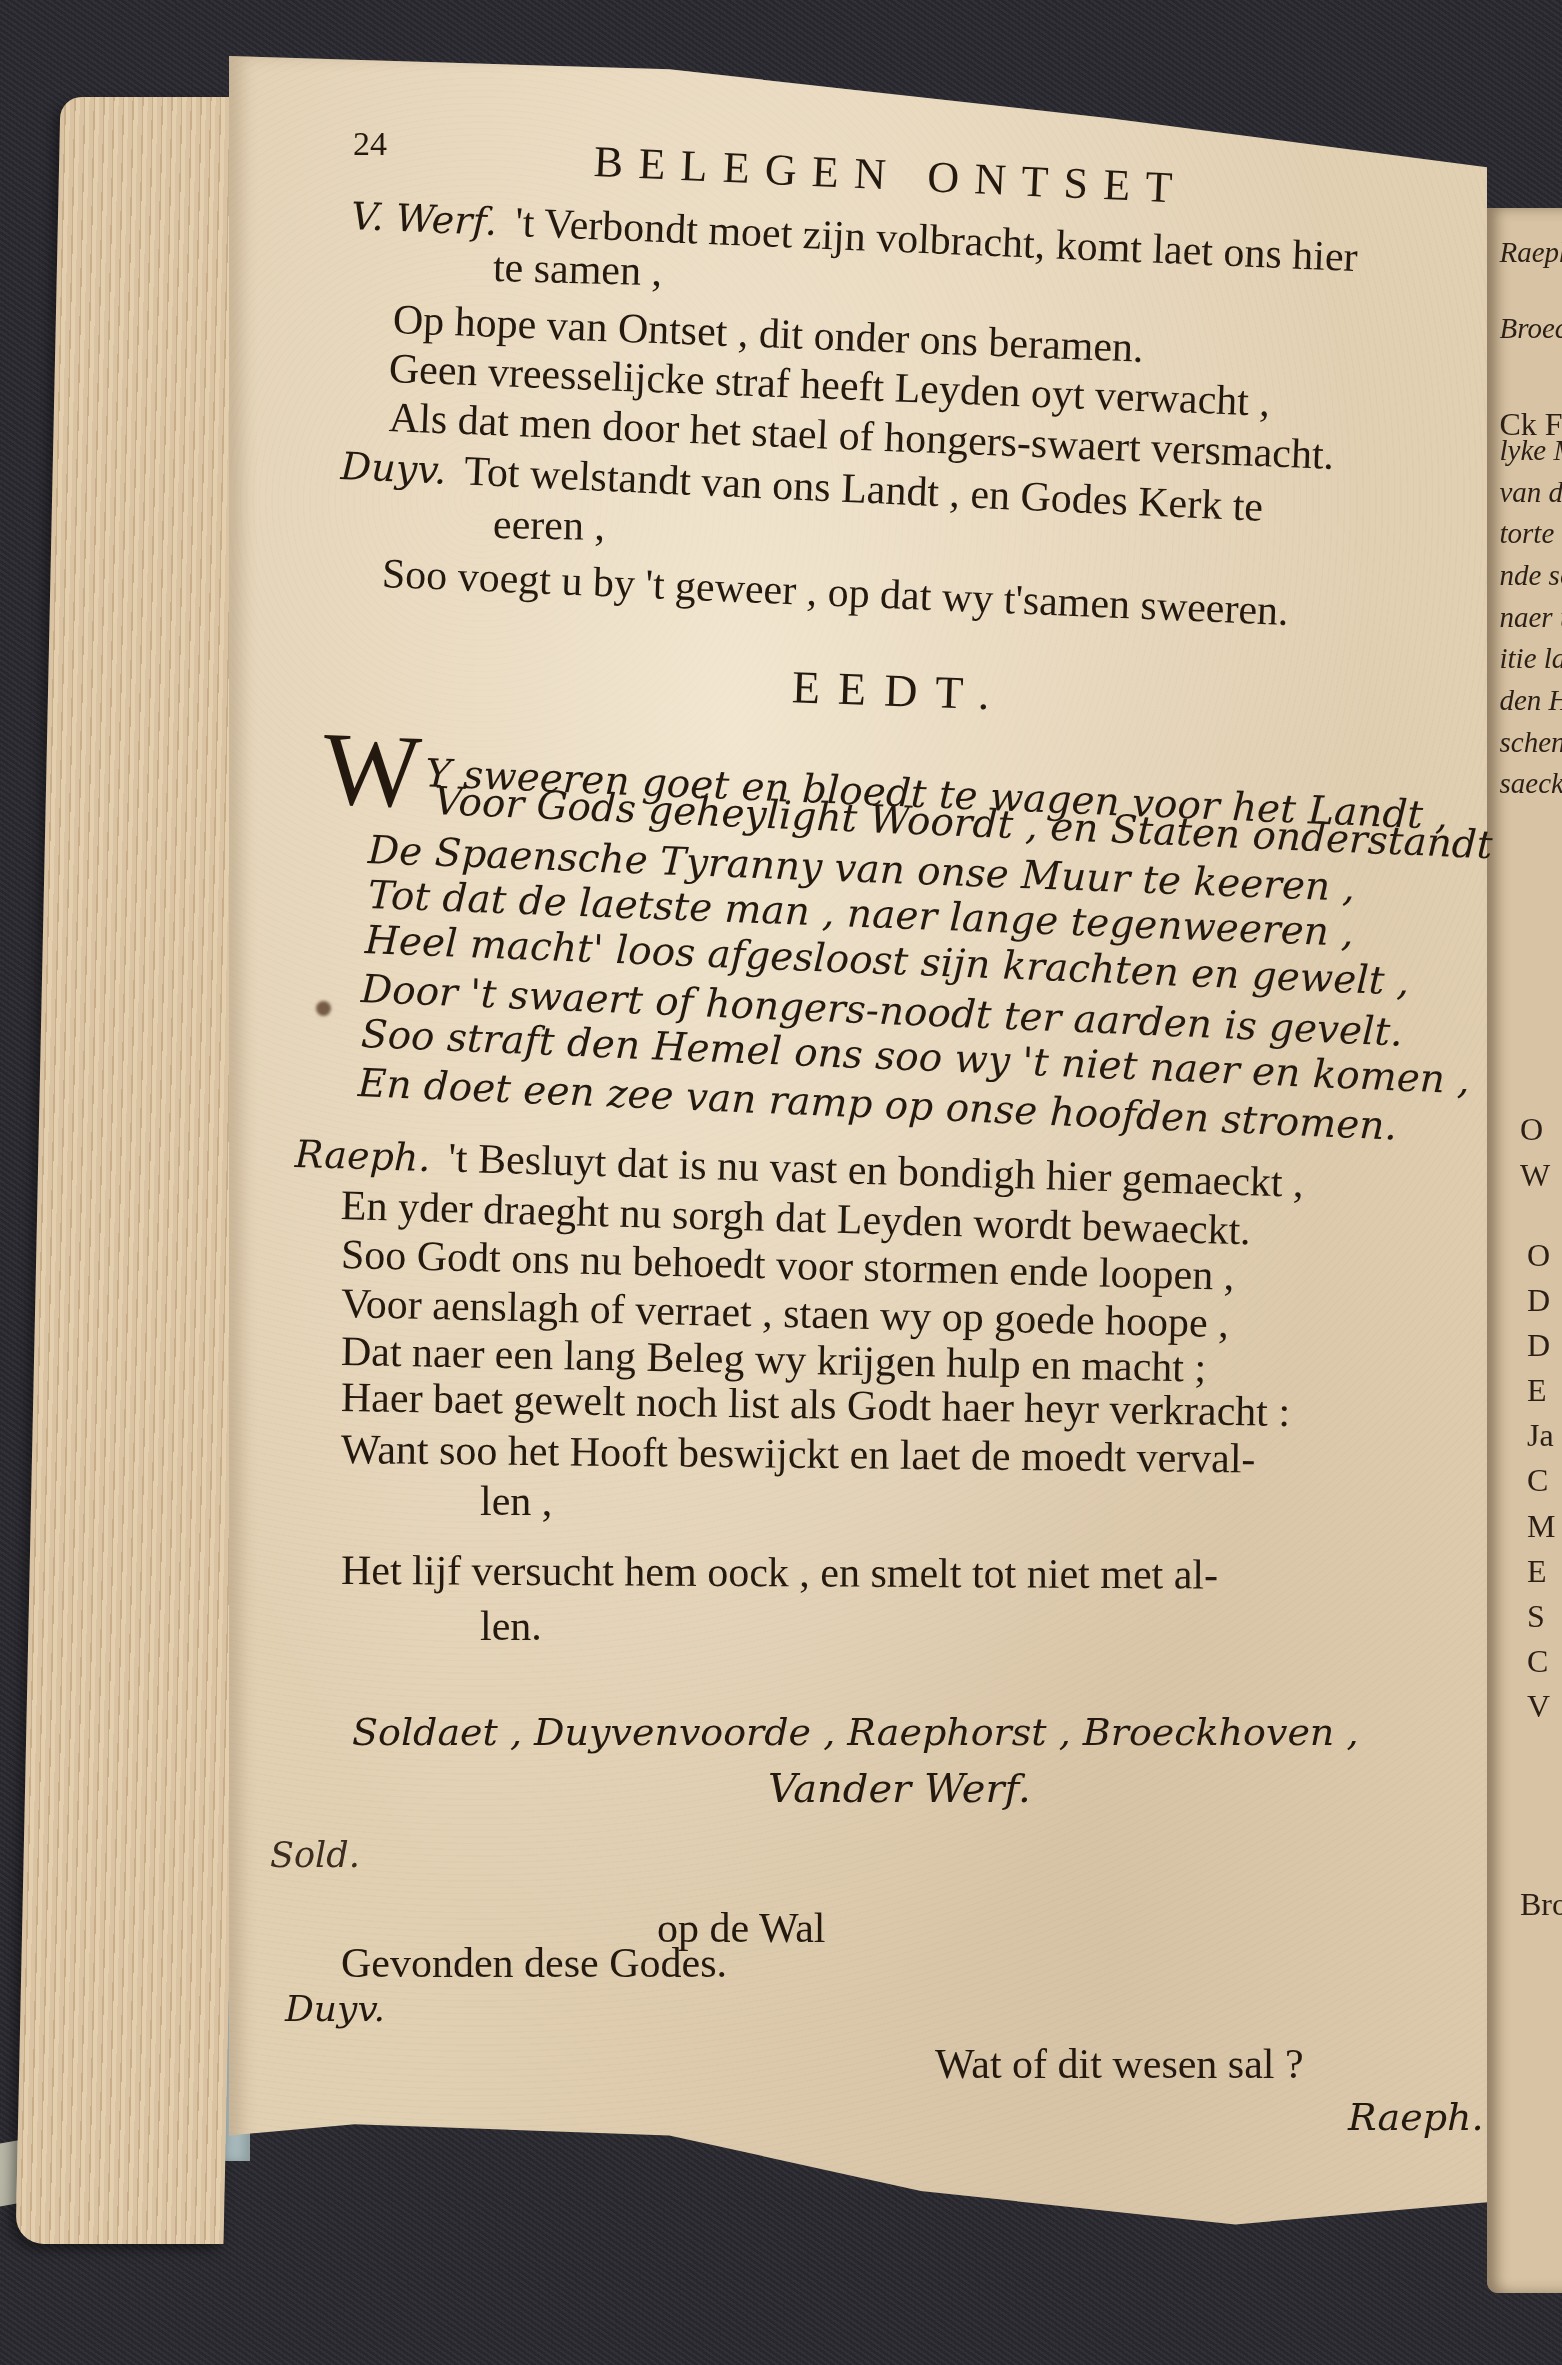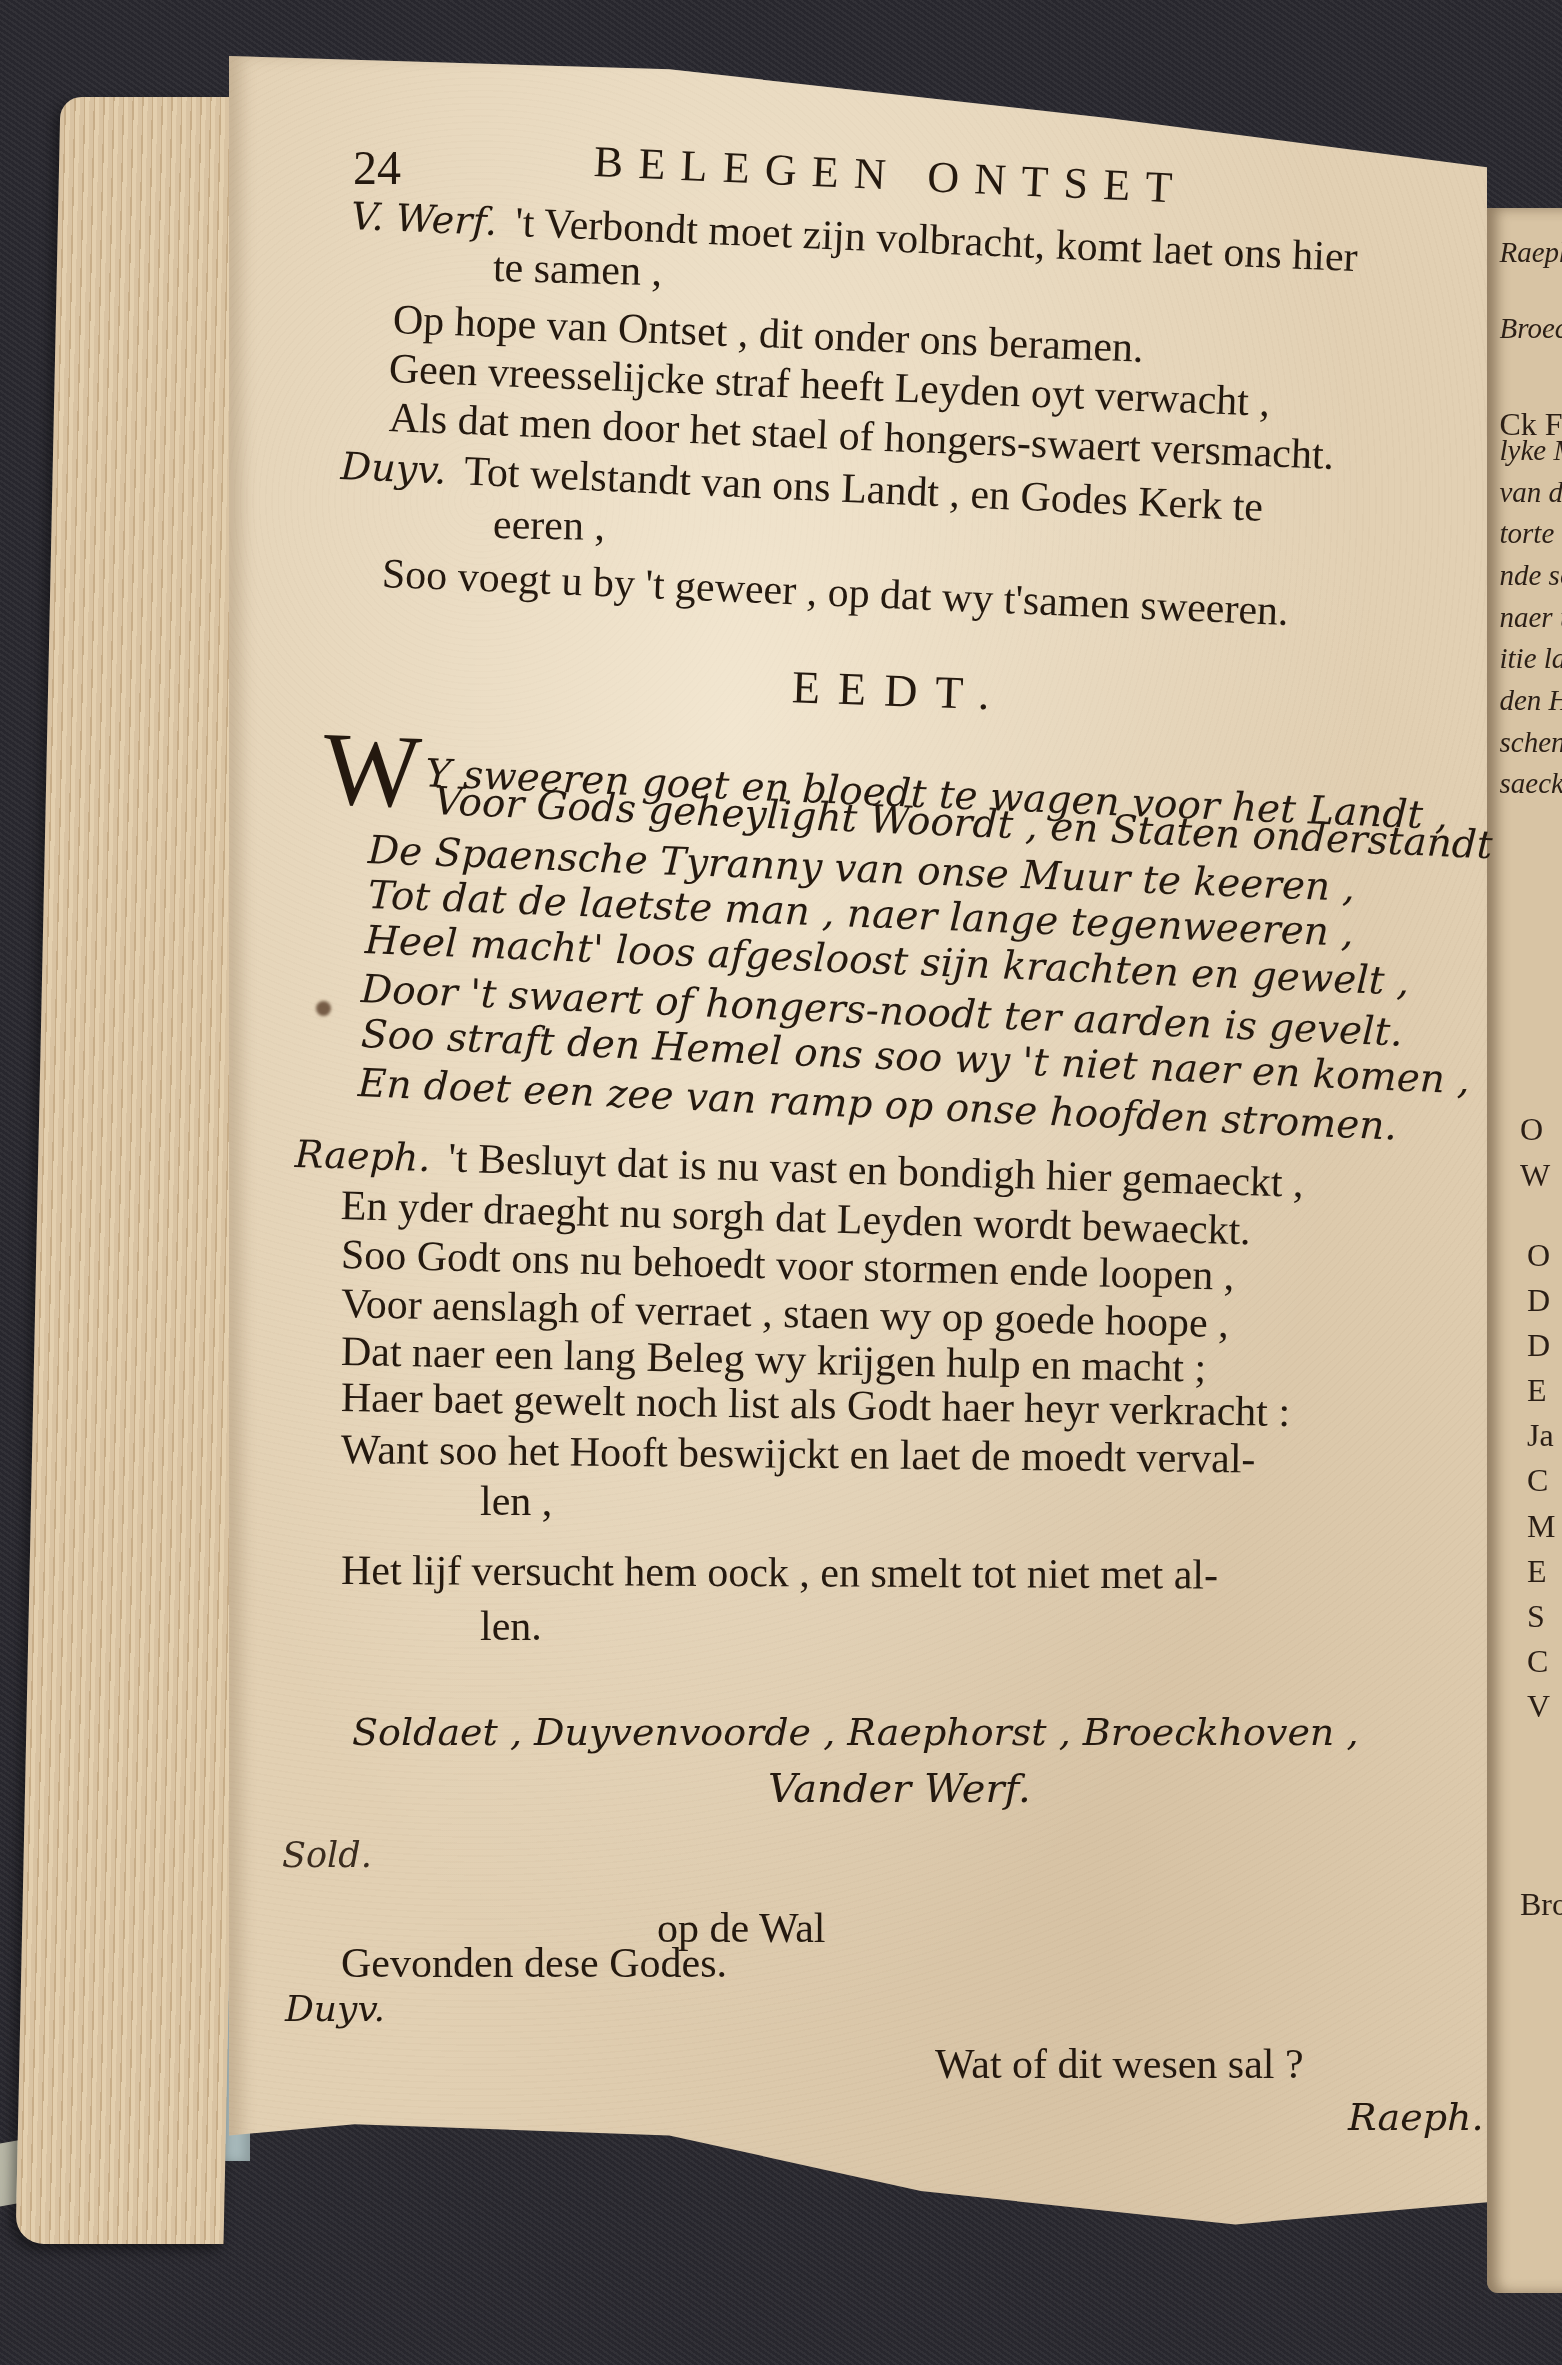--- a/index.html
+++ b/index.html
@@ -49,21 +49,21 @@
 
   .text-block {
     position: absolute; left: 0; top: 0; width: 1563px; height: 2366px;
     color: #24190f;
   }
   .line { position: absolute; white-space: nowrap; transform-origin: left center; }
   .roman { font-family: "Liberation Serif", "DejaVu Serif", serif; font-size: 42px; }
   .ital  { font-family: "DejaVu Serif", "Liberation Serif", serif; font-style: italic; font-size: 39px; }
   .speaker { font-style: italic; font-family: "DejaVu Serif", serif; font-size: 38px; margin-right: 18px; }
   .running-head { position: absolute; left: 351px; top: 136px; font-size: 44px; letter-spacing: 15.3px; transform: rotate(2.6deg); transform-origin: left center; }
-  .page-number { position: absolute; left: 353px; top: 140px; font-size: 48px; }
+  .page-number { position: absolute; left: 353px; top: 125px; font-size: 34px; }
   .eedt { position: absolute; left: 792px; top: 664px; font-size: 46px; letter-spacing: 18px; transform: rotate(2deg); }
   .dropcap { font-size: 104px; line-height: 0.8; vertical-align: -21px; margin-right: 4.2px; font-family: "Liberation Serif", serif; font-style: normal; }
   .dropcap-m { font-size: 90px; line-height: 0.8; vertical-align: -19.5px; margin-right: 5.6px; font-family: "Liberation Serif", serif; }
   .stain { position: absolute; left: 316px; top: 1001px; width: 15.3px; height: 15.3px; border-radius: 50%; background: rgba(70,40,20,0.7); filter: blur(1.4px); }
 </style>
 </head>
 <body>
 
 <div class="cover-board"></div>
 <div class="cover-bottom"></div>
@@ -138,21 +138,21 @@
   <div class="line roman" style="left:341px; top:1327px; transform:rotate(1.1deg)">Dat naer een lang Beleg wy krijgen hulp en macht ;</div>
   <div class="line roman" style="left:341px; top:1373px; transform:rotate(0.9deg)">Haer baet gewelt noch list als Godt haer heyr verkracht :</div>
   <div class="line roman" style="left:341px; top:1425px; transform:rotate(0.6deg)">Want soo het Hooft beswijckt en laet de moedt verval-</div>
   <div class="line roman" style="left:480px; top:1477px">len ,</div>
   <div class="line roman" style="left:341px; top:1546px; transform:rotate(0.3deg)">Het lijf versucht hem oock , en smelt tot niet met al-</div>
   <div class="line roman" style="left:480px; top:1602px">len.</div>
 
   <div class="line ital" style="left:352px; top:1710px; font-size:38px">Soldaet , Duyvenvoorde , Raephorst , Broeckhoven ,</div>
   <div class="line ital" style="left:768px; top:1765px; font-size:40px">Vander Werf.</div>
 
-  <div class="line" style="left:282px; top:1835px; font-size:35px; font-style:italic; font-family:'DejaVu Serif', serif; color:#3a2c1f">Sold.</div>
+  <div class="line" style="left:270px; top:1835px; font-size:35px; font-style:italic; font-family:'DejaVu Serif', serif; color:#3a2c1f">Sold.</div>
   <div class="line roman" style="left:657px; top:1904px">op de Wal</div>
   <div class="line roman" style="left:341px; top:1939px">Gevonden dese Godes.</div>
   <div class="line" style="left:285px; top:1988px; font-size:36px; font-style:italic; font-family:'DejaVu Serif', serif">Duyv.</div>
   <div class="line roman" style="left:935px; top:2040px">Wat of dit wesen sal ?</div>
   <div class="line ital" style="left:1348px; top:2095px; font-size:38px">Raeph.</div>
 
   <div class="stain"></div>
 </div>
 
 

